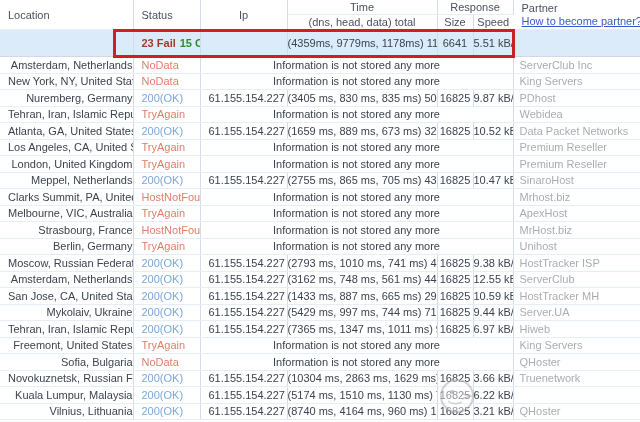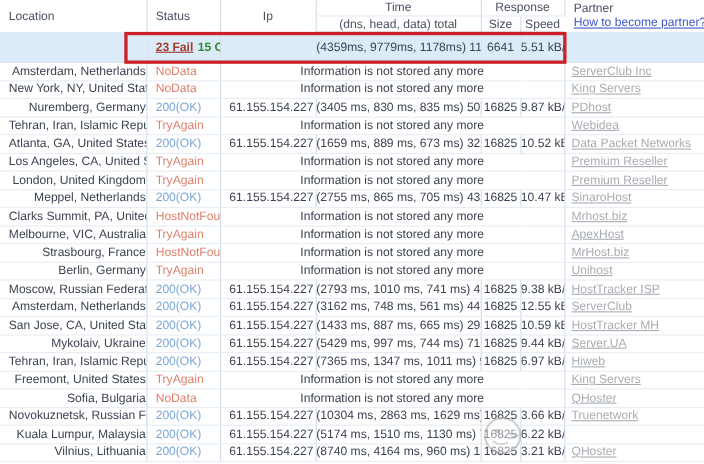--- a/index.html
+++ b/index.html
@@ -15,33 +15,33 @@
   
   thead th{color:#4a5260;background:#fff;}
   thead tr.h1 th{height:14px;}
   thead tr.h2 th{height:14px;border-bottom:1px solid #0f172a;}
   th.a-left{text-align:left;padding-left:8px;}
   th.a-center{text-align:center;}
   .partner-head{line-height:13px;padding-top:1px;}
   .partner-link-blue{color:#3c58c8;text-decoration:underline;cursor:pointer;}
   
   tr.summary td{background:#dcebf9;height:26px;border-bottom:1px solid #cfdae6;}
-  .fail-label{color:#a43a2a;font-weight:bold;text-decoration:underline;}
+  .fail-label{color:#a43a2a;font-weight:bold;}
   .ok-label{color:#2e8b2e;font-weight:bold;margin-left:4px;}
   
   tr.data td{height:15.5px;}
   td.c-loc{padding-left:8px;text-align:right;}
   td.c-status{padding-left:8px;text-align:left;}
   td.c-ip{padding-left:8px;text-align:left;}
   td.c-time,td.c-size,td.c-speed{text-align:center;}
   td.c-nodata{text-align:center;}
   td.c-partner{padding-left:6px;text-align:left;}
   .status-ok{color:#7ba7d7;}
   .status-err{color:#df7f6b;}
-  a.partner-link{color:#a9adb2;text-decoration:underline;cursor:pointer;}
+  a.partner-link{color:#a9adb2;cursor:pointer;}
   
   .red-box{
     position:absolute;left:113px;top:29px;width:396px;height:23px;
     border:3px solid #cb2027;pointer-events:none;z-index:5;
   }
   
   .watermark{
     position:absolute;left:438px;top:375px;width:200px;height:42px;z-index:6;
     display:flex;align-items:center;pointer-events:none;
   }

